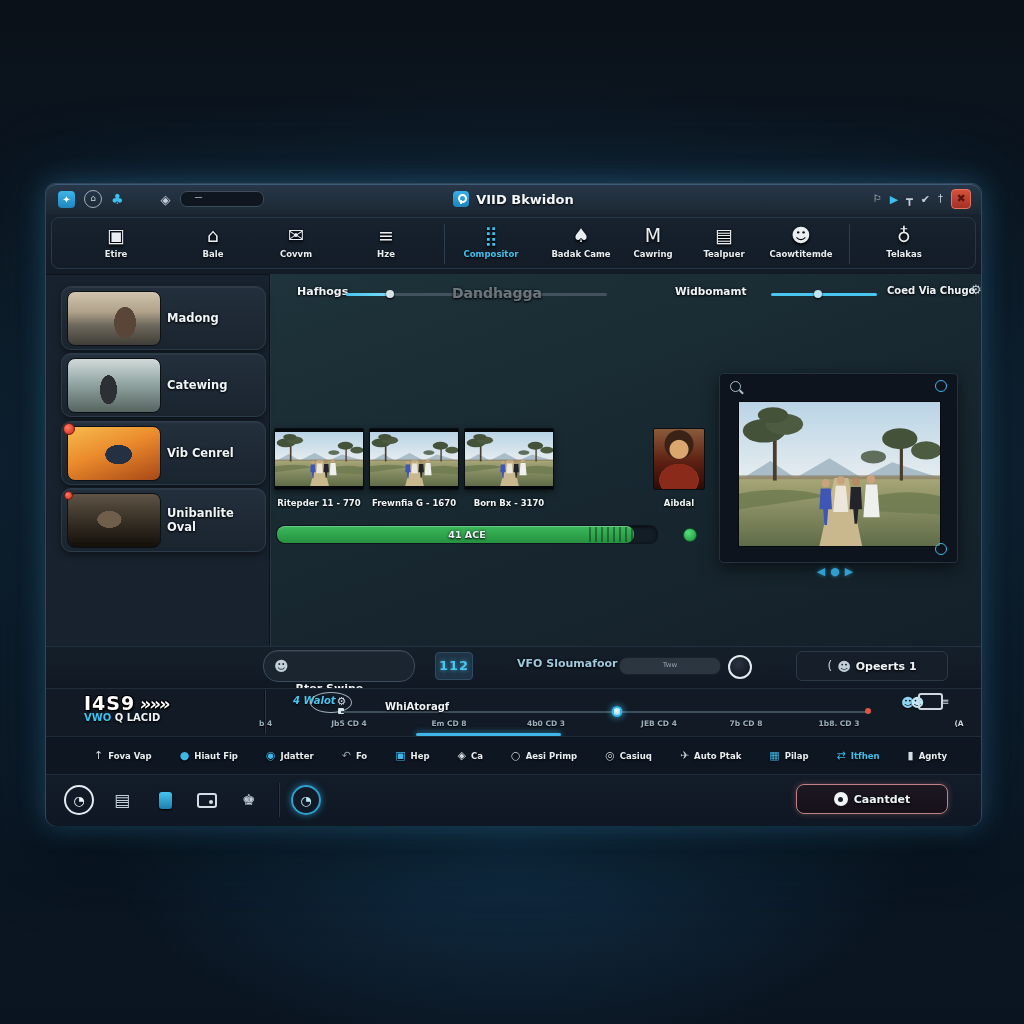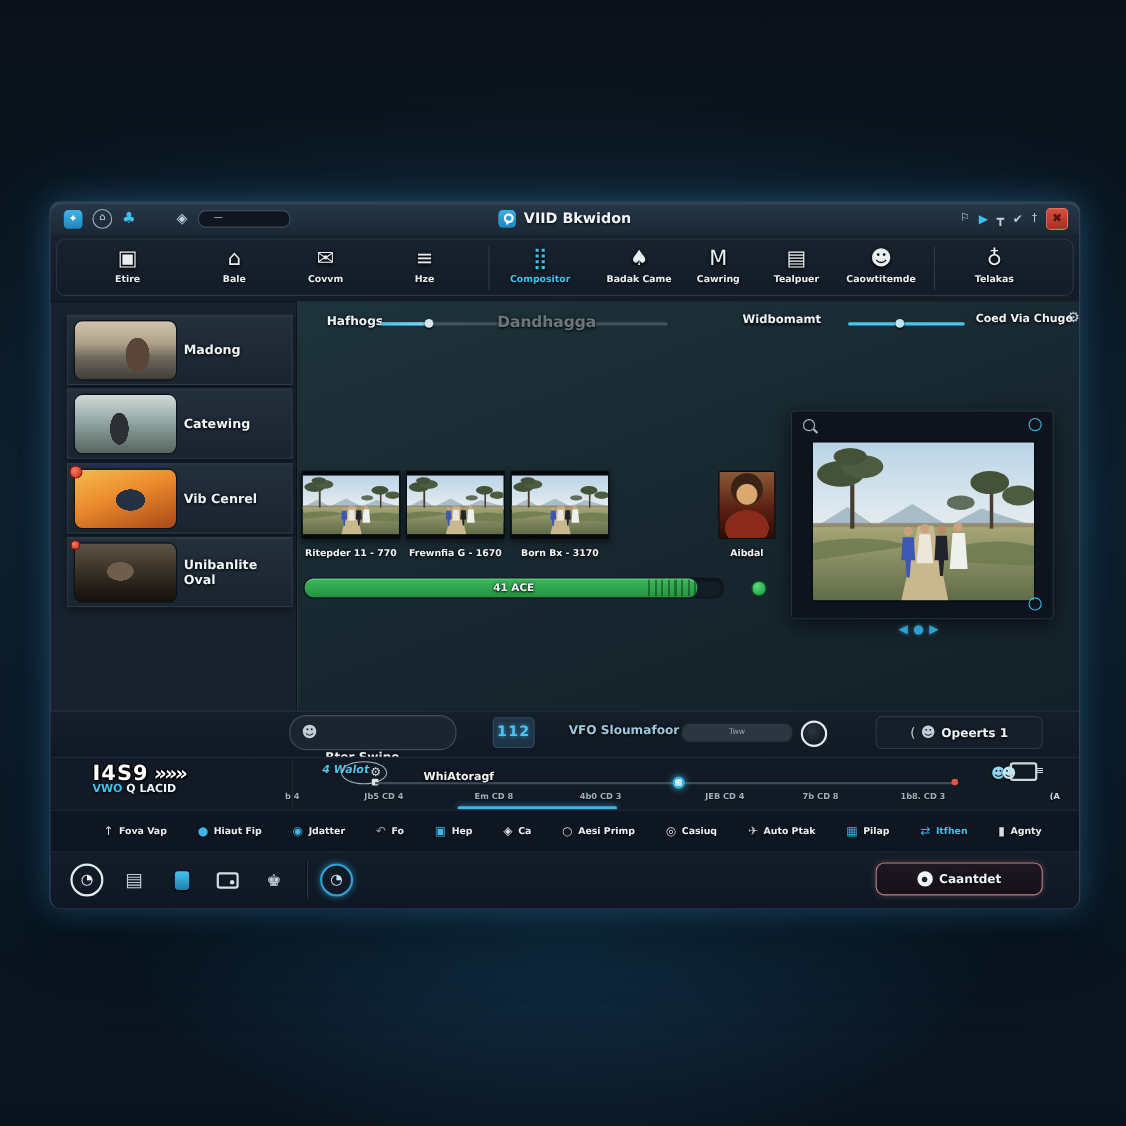--- a/index.html
+++ b/index.html
@@ -51,21 +51,21 @@
   .tab .tlabel{font-size:8.5px;font-weight:bold;color:#e8eef2;text-shadow:0 1px 2px #000;margin-top:2px;}
   .tab.active .ticon,.tab.active .tlabel{color:#3fc2f0;}
   .tabdiv{position:absolute;top:10px;width:1px;height:40px;background:#2b3c4c;}
 
   
   .content-main-bg{position:absolute;left:223px;top:90px;width:712px;height:372px;
     background:linear-gradient(160deg,#1e333b 0%,#182830 50%,#142029 100%);}
   .vdiv{position:absolute;left:223px;top:90px;width:1px;height:372px;background:#0c131c;box-shadow:1px 0 0 #27363f;}
 
   
-  .card{position:absolute;left:15px;width:203px;height:62px;border-radius:0;
+  .card{position:absolute;left:15px;width:203px;height:62px;border-radius:10px;
     background:linear-gradient(180deg,#232f3c,#1a242f);border:1px solid #2c3b49;
     box-shadow:inset 0 1px 0 rgba(255,255,255,.05),0 3px 7px rgba(0,0,0,.45);}
   .card .thumb{position:absolute;left:5px;top:4px;width:92px;height:53px;border-radius:8px;border:1px solid #0b1117;}
   .card .clabel{position:absolute;left:105px;top:0;height:62px;display:flex;align-items:center;font-size:11.5px;}
   .badge{position:absolute;border-radius:50%;background:radial-gradient(circle at 35% 35%,#ff7a60,#c22818);border:1px solid #7e150c;}
   .th-madong{background:radial-gradient(ellipse 18px 26px at 62% 58%,#5a4638 0 60%,rgba(0,0,0,0) 61%),
     linear-gradient(180deg,#cfc4ae 0%,#b0a189 38%,#6f6a5e 62%,#403d37 100%);}
   .th-catewing{background:radial-gradient(ellipse 14px 24px at 44% 58%,#2c2f33 0 60%,rgba(0,0,0,0) 61%),
     linear-gradient(180deg,#d2dad8 0%,#93a7a4 45%,#56645f 100%);}
   .th-vib{background:radial-gradient(ellipse 22px 16px at 55% 52%,#233143 0 60%,rgba(0,0,0,0) 61%),
@@ -114,21 +114,21 @@
   .mag::after{content:"";position:absolute;left:8px;top:9px;width:5px;height:1.6px;background:#a9bcc8;transform:rotate(45deg);}
   .cyring{position:absolute;width:10px;height:10px;border:1.6px solid #3fb6e8;border-radius:50%;}
   .players{position:absolute;left:673px;top:381px;width:237px;text-align:center;color:#2f9fd0;
     font-size:11px;letter-spacing:5px;text-shadow:0 0 4px rgba(63,182,232,.6);}
 
   
   .ctrlstrip{position:absolute;left:0;top:462px;width:100%;height:42px;
     background:linear-gradient(180deg,#151f2a,#101923);border-top:1px solid #223140;}
   .pillbtn{position:absolute;border-radius:15px;background:#1b2530;border:1px solid #3d4d5c;
     box-shadow:inset 0 1px 0 rgba(255,255,255,.07);display:flex;align-items:center;}
-  .levelbadge{position:absolute;left:402px;top:5px;width:36px;height:26px;border-radius:4px;
+  .levelbadge{position:absolute;left:389px;top:5px;width:36px;height:26px;border-radius:4px;
     background:#1f3547;border:1px solid #2f4c63;color:#4ac6f2;font-size:13px;font-weight:bold;
     text-align:center;line-height:25px;letter-spacing:1px;text-shadow:0 0 4px rgba(74,198,242,.7);}
   .minislider{position:absolute;left:573px;top:10px;width:100px;height:16px;border-radius:8px;
     background:#2b3641;border:1px solid #1a232c;color:#93a2af;font-size:7px;text-align:center;line-height:15px;}
   .knobbtn{position:absolute;left:682px;top:8px;width:20px;height:20px;border-radius:50%;
     border:2px solid #e4ecf1;background:radial-gradient(circle at 40% 35%,#2a3440,#0c121a);}
   .flatbtn{position:absolute;border-radius:6px;background:#151e29;border:1px solid #2b3947;
     display:flex;align-items:center;justify-content:center;gap:5px;}
 
   

